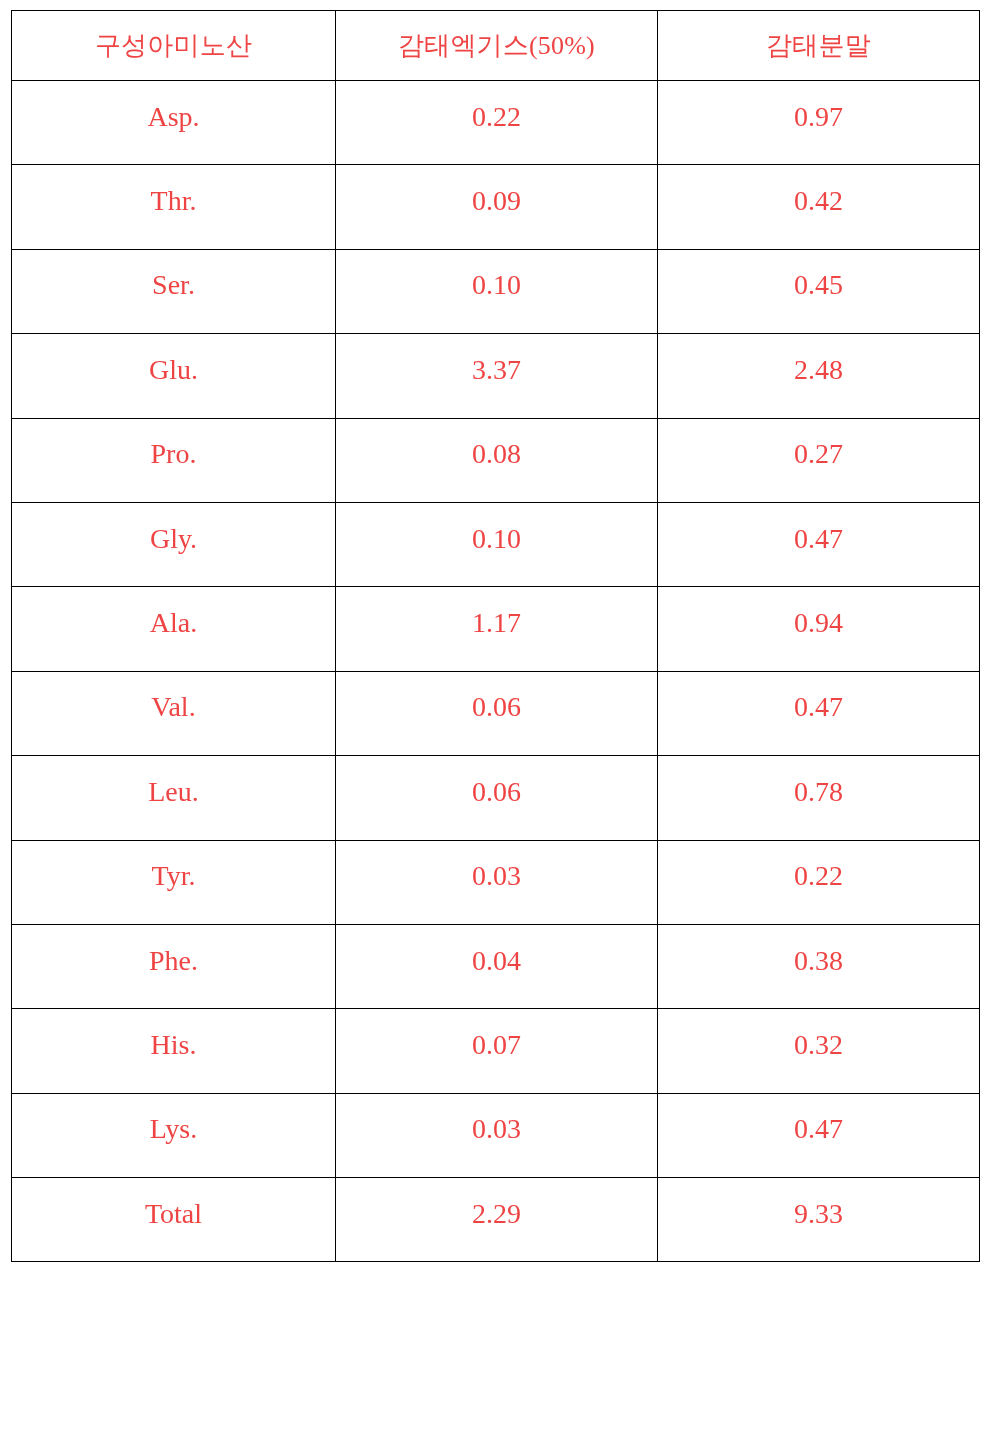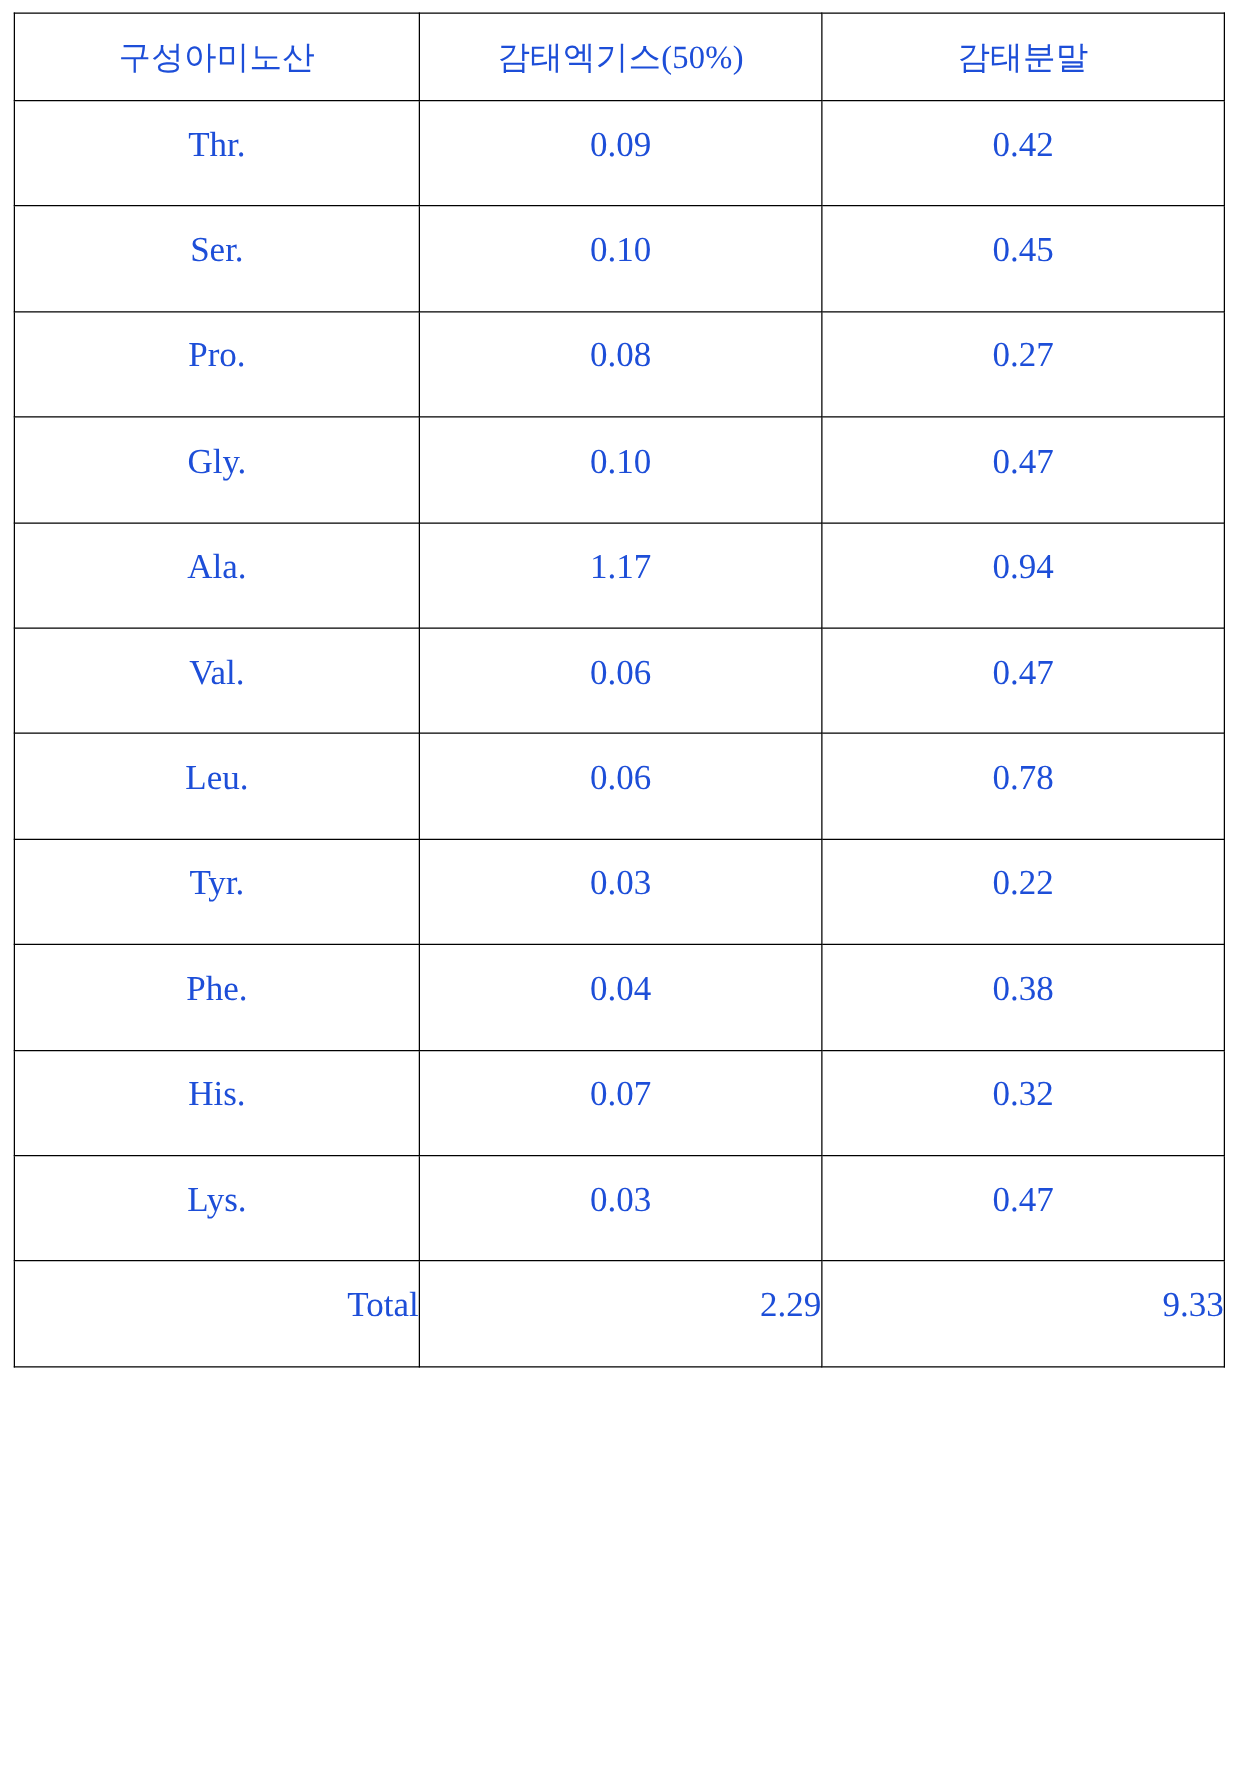--- a/index.html
+++ b/index.html
@@ -34,21 +34,21 @@
   table.amino-table col.col-val2   { width: 322px; }
 
   table.amino-table th,
   table.amino-table td {
     border: 1.5px solid #000000;
     text-align: center;
     font-weight: normal;
     font-size: 27px;
     line-height: 1;
     padding: 0;
-    color: #1d4ed8;
+    color: #ef4444;
   }
 
   table.amino-table thead th {
     height: 69px;
     vertical-align: middle;
     font-family: "Liberation Serif", "DejaVu Serif", serif;
   }
 
   table.amino-table thead th .hdr-text {
     display: block;
@@ -63,21 +63,20 @@
 
   table.amino-table tbody td .cell-text {
     display: block;
     position: relative;
     top: -6px;
     font-size: 28px;
   }
 
   table.amino-table tbody tr:last-child td .cell-text {
     top: -6px;
-    text-align: right;
   }
 </style>
 </head>
 <body>
 
 <div id="table-wrap">
   <table class="amino-table">
     <colgroup>
       <col class="col-name">
       <col class="col-val1">
@@ -92,38 +91,60 @@
           <span class="hdr-text">감태엑기스(50%)</span>
         </th>
         <th>
           <span class="hdr-text">감태분말</span>
         </th>
       </tr>
     </thead>
     <tbody id="table-body">
         <tr>
           <td>
+            <span class="cell-text">Asp.</span>
+          </td>
+          <td>
+            <span class="cell-text">0.22</span>
+          </td>
+          <td>
+            <span class="cell-text">0.97</span>
+          </td>
+        </tr>
+        <tr>
+          <td>
             <span class="cell-text">Thr.</span>
           </td>
           <td>
             <span class="cell-text">0.09</span>
           </td>
           <td>
             <span class="cell-text">0.42</span>
           </td>
         </tr>
         <tr>
           <td>
             <span class="cell-text">Ser.</span>
           </td>
           <td>
             <span class="cell-text">0.10</span>
           </td>
           <td>
             <span class="cell-text">0.45</span>
+          </td>
+        </tr>
+        <tr>
+          <td>
+            <span class="cell-text">Glu.</span>
+          </td>
+          <td>
+            <span class="cell-text">3.37</span>
+          </td>
+          <td>
+            <span class="cell-text">2.48</span>
           </td>
         </tr>
         <tr>
           <td>
             <span class="cell-text">Pro.</span>
           </td>
           <td>
             <span class="cell-text">0.08</span>
           </td>
           <td>

